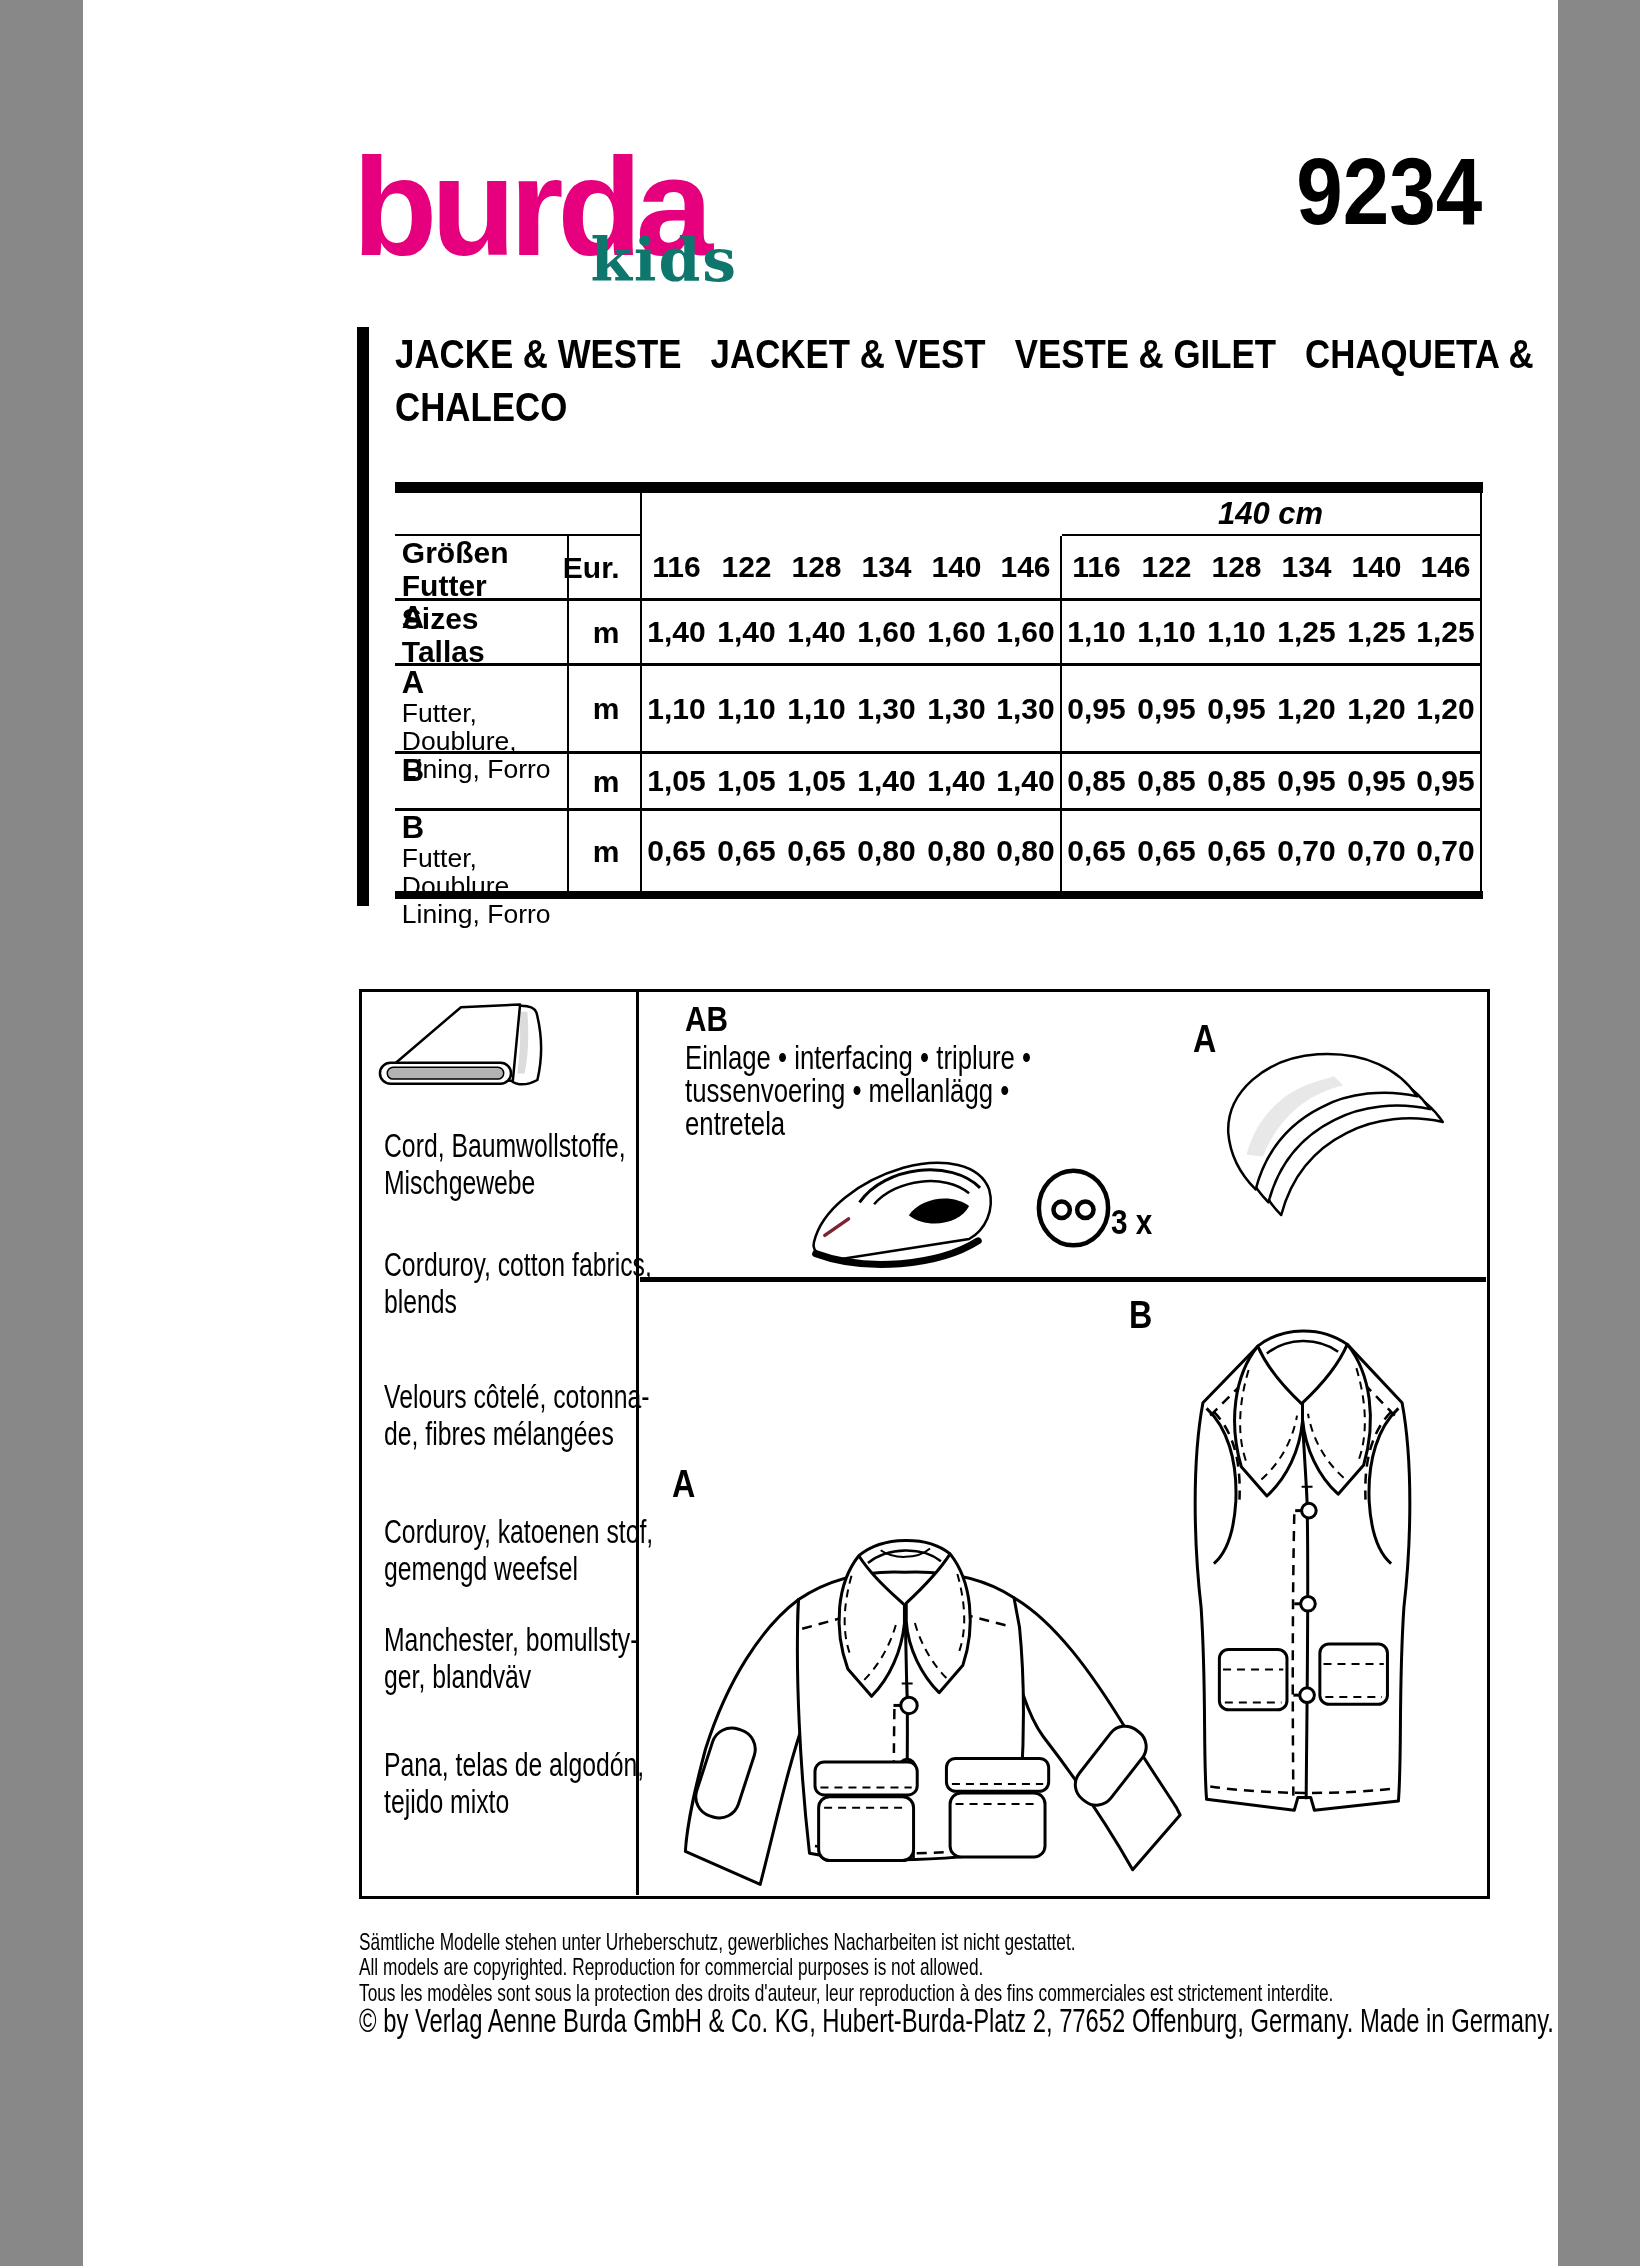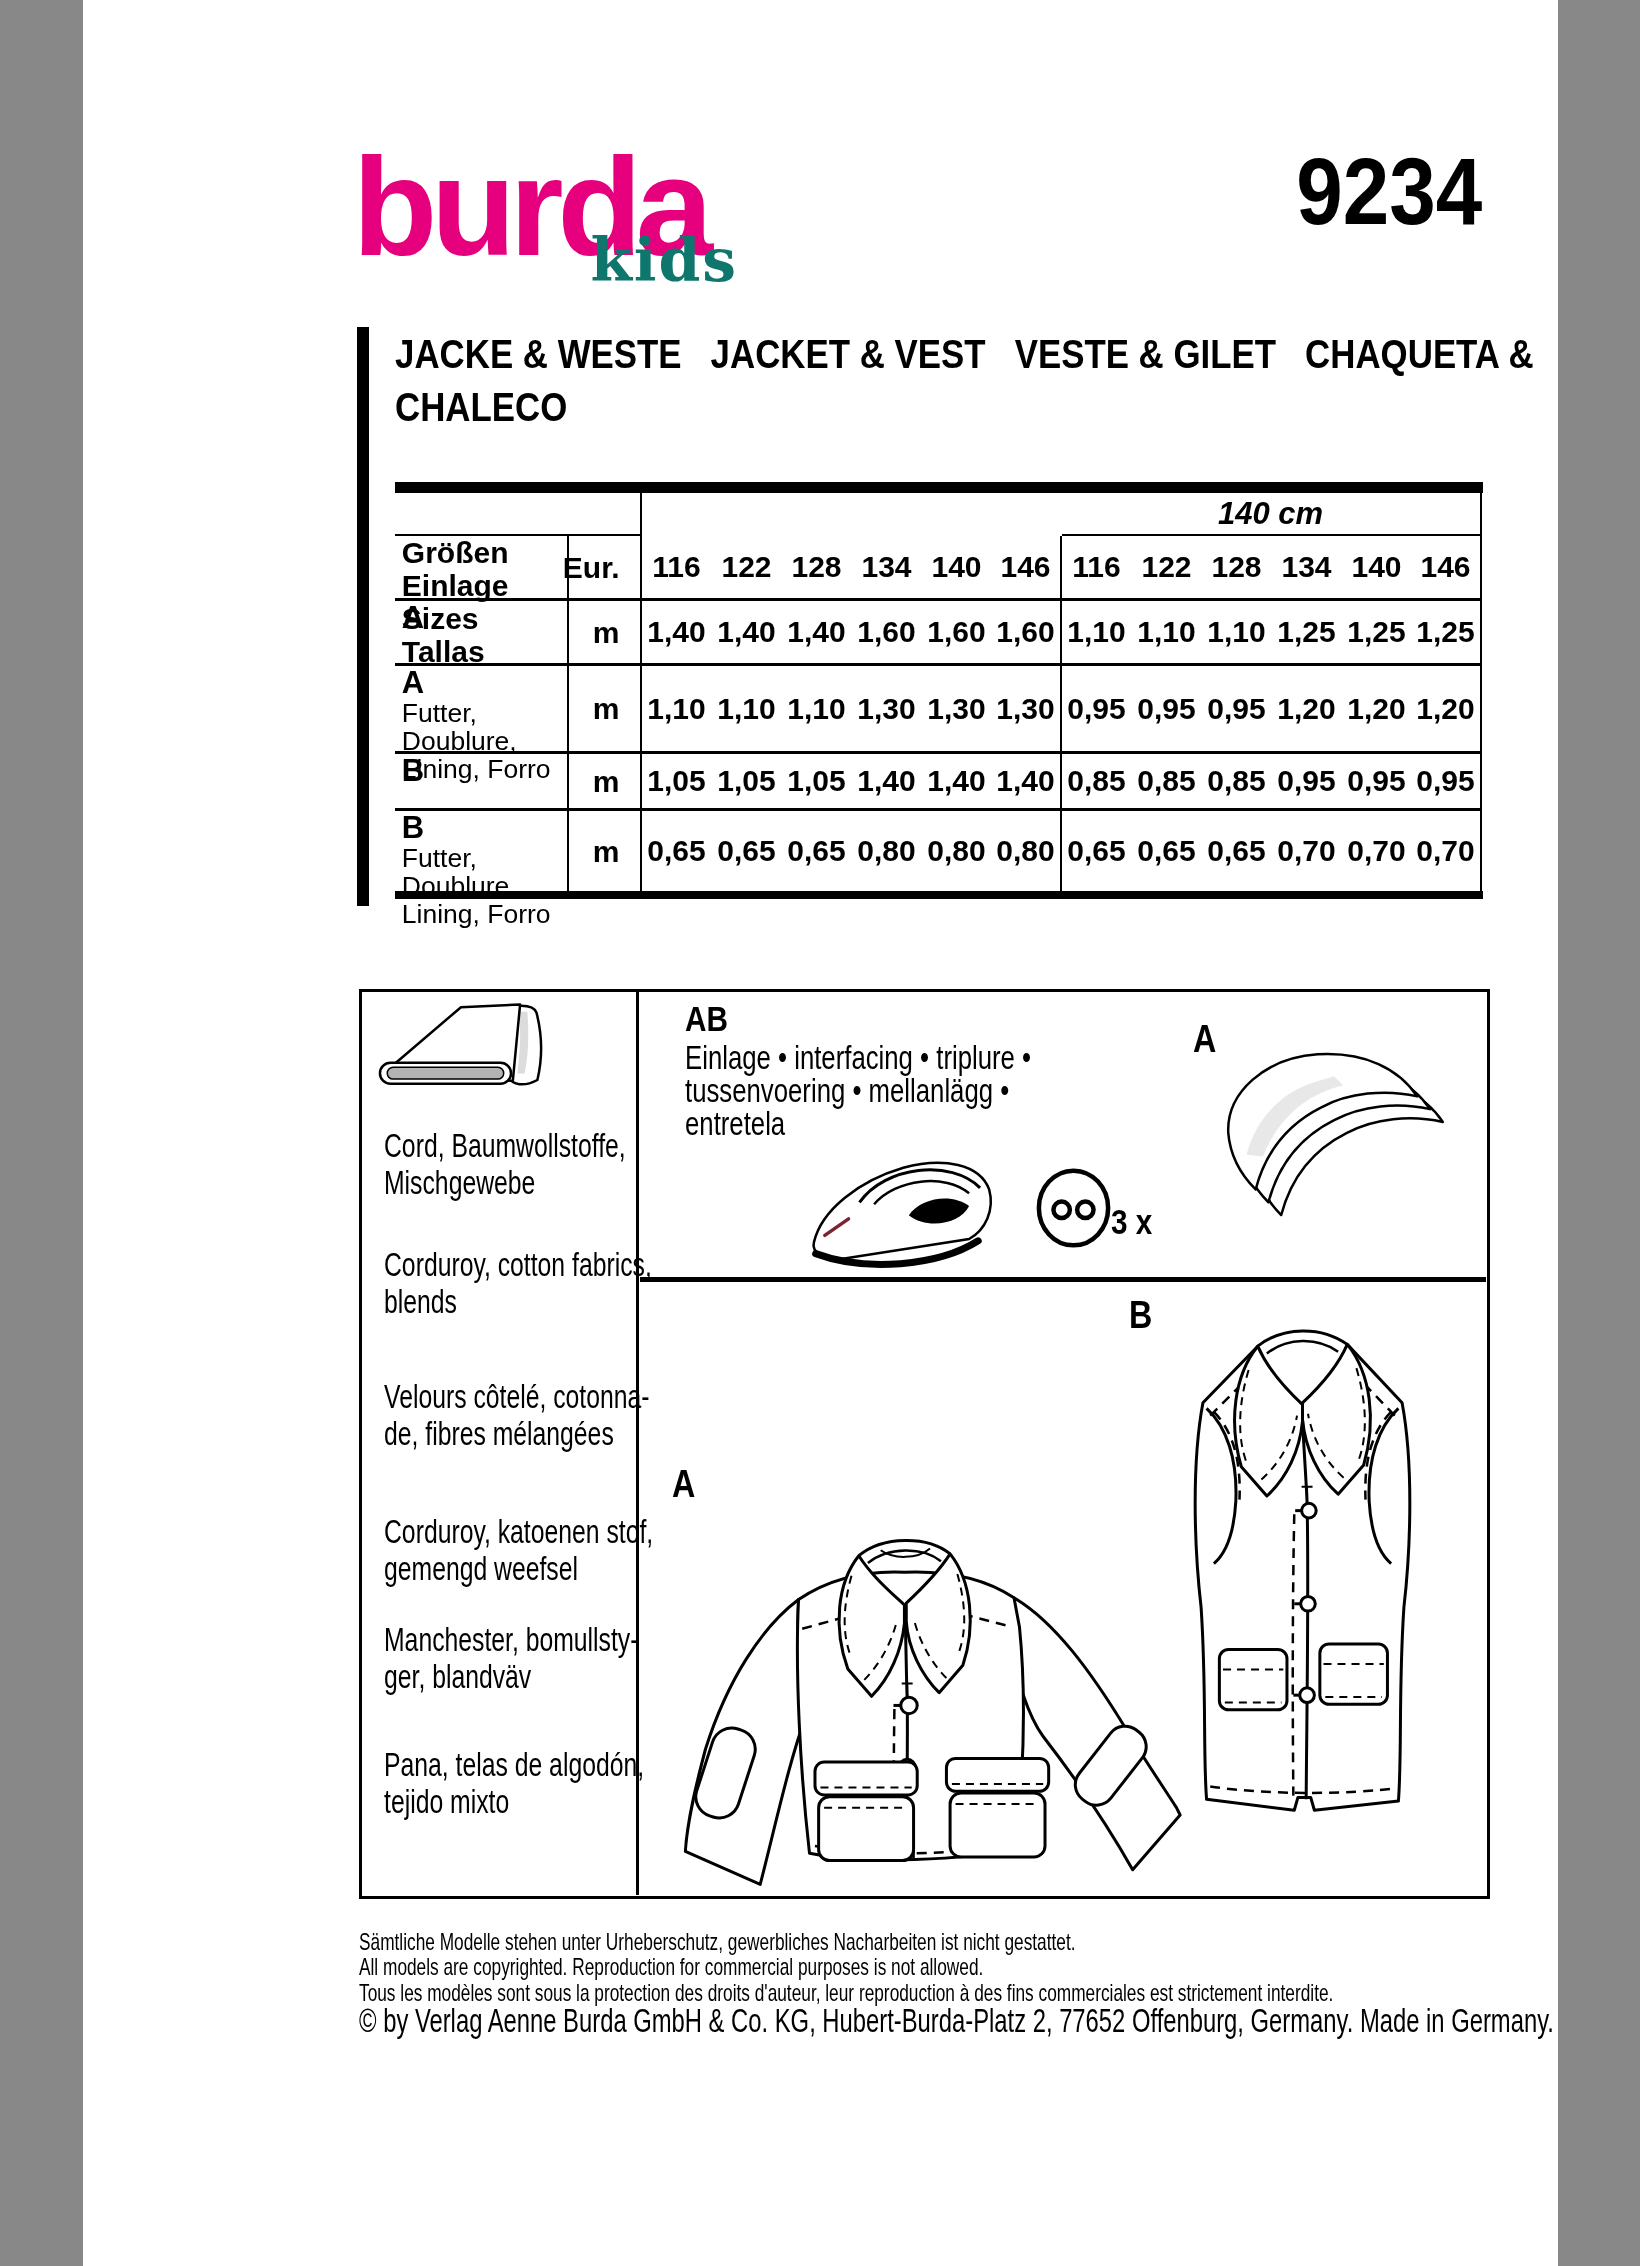--- a/index.html
+++ b/index.html
@@ -80,21 +80,21 @@
   <div class="abs black-bar"></div>
   <div class="abs title-l1"><span class="cnd">JACKE &amp; WESTE   JACKET &amp; VEST   VESTE &amp; GILET   CHAQUETA &amp;</span></div>
   <div class="abs title-l2"><span class="cnd">CHALECO</span></div>
 
   <div class="abs table-wrap">
     <div class="table-topbar"></div>
     <div id="size-grid">
         <div class="cell bR bB3" style="grid-column: 1 / 3;"></div>
         <div class="cell bR bB3 t-group" style="grid-column: 9 / 15; font-style: italic;">140 cm</div>
         <div class="cell bR bB4 left col-lab">
-          <div class="t-lbl">Größen  Einlage</div>
+          <div class="t-lbl">Größen  Futter</div>
           <div class="t-lbl">Sizes  Tallas</div>
         </div>
         <div class="cell bR bB4 right t-lbl">Eur.</div>
         <div class="cell bB4 t-num">116</div>
         <div class="cell bB4 t-num">122</div>
         <div class="cell bB4 t-num">128</div>
         <div class="cell bB4 t-num">134</div>
         <div class="cell bB4 t-num">140</div>
         <div class="cell bB4 t-num bR">146</div>
         <div class="cell bB4 t-num">116</div>

